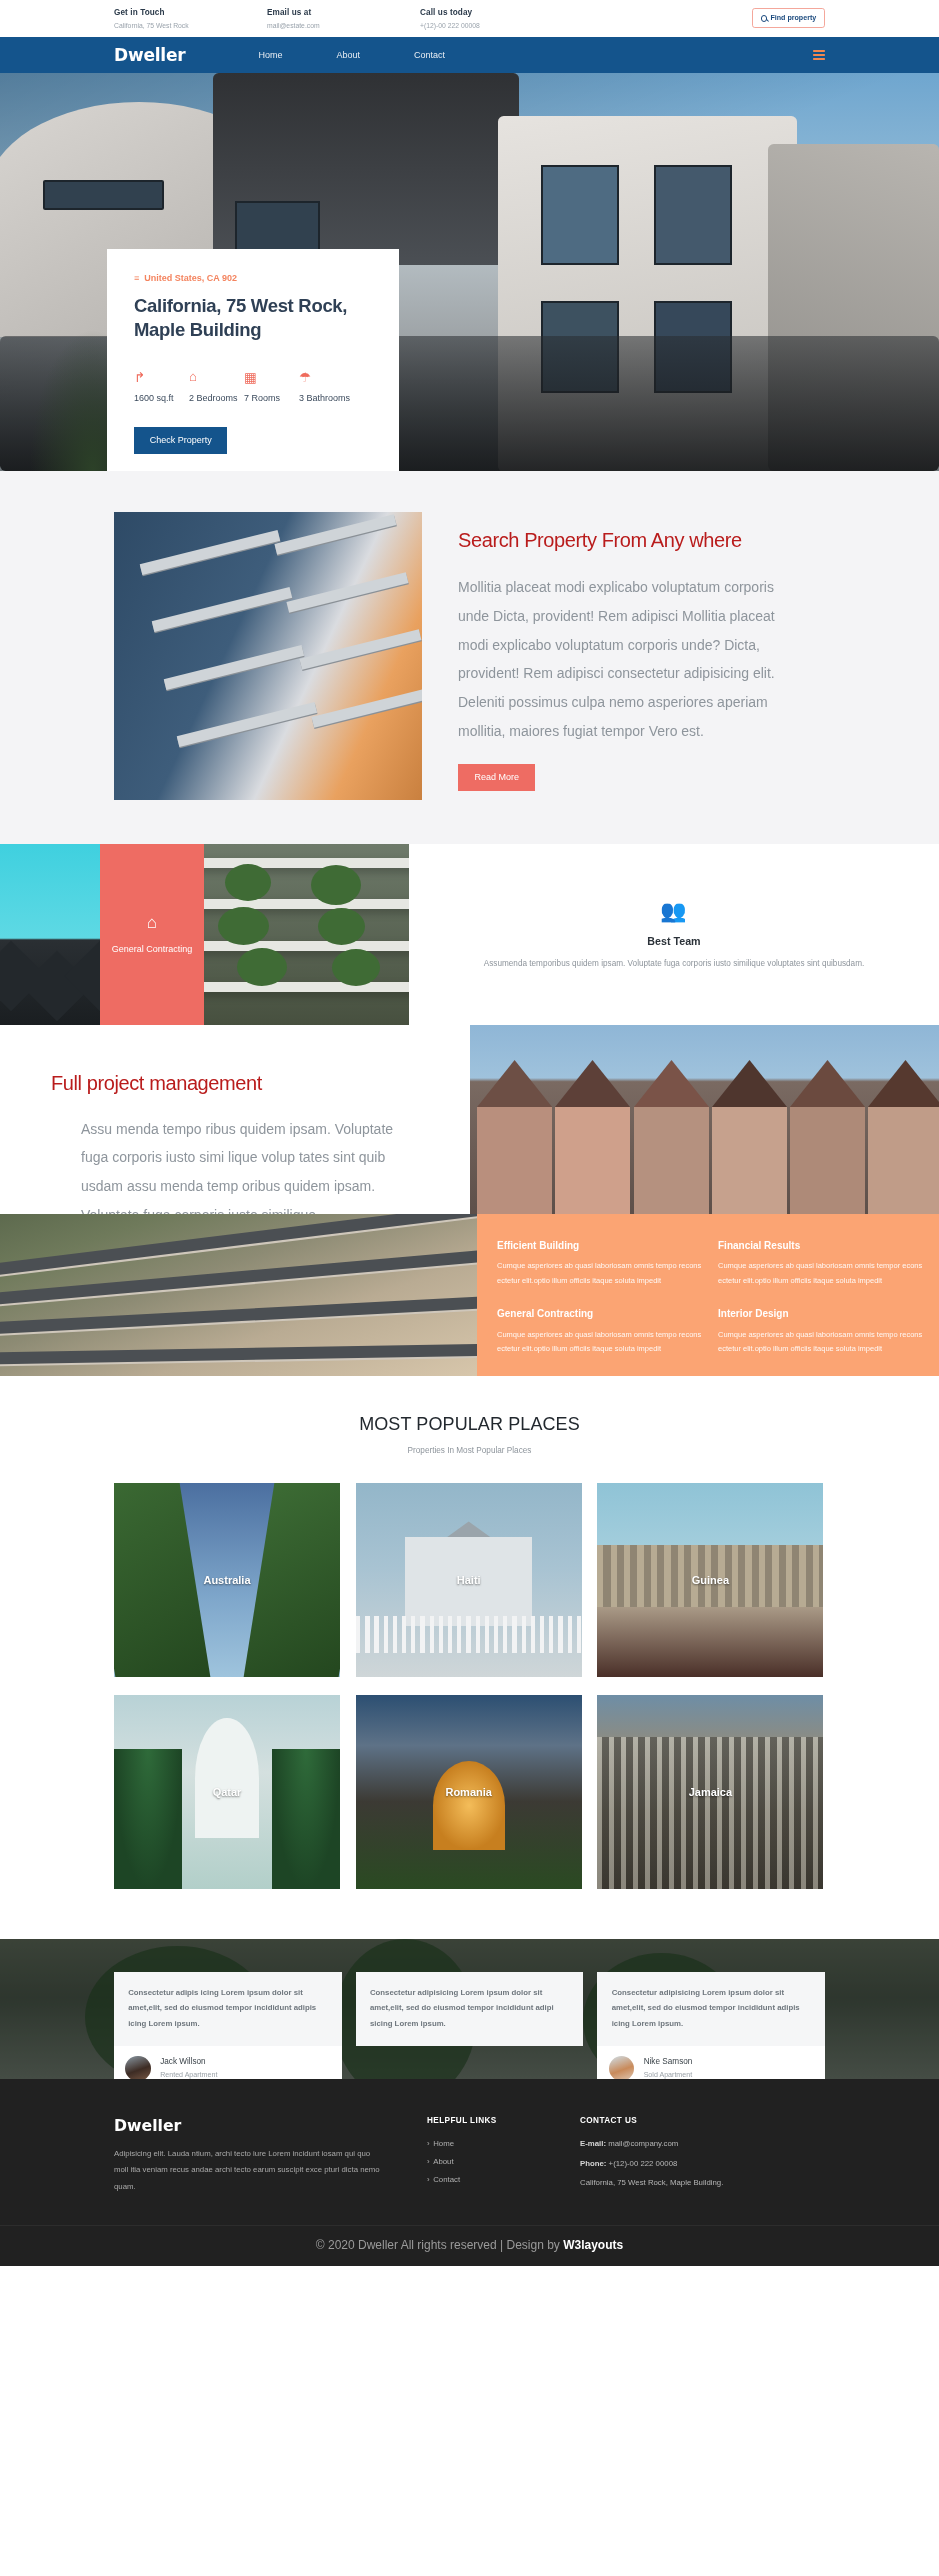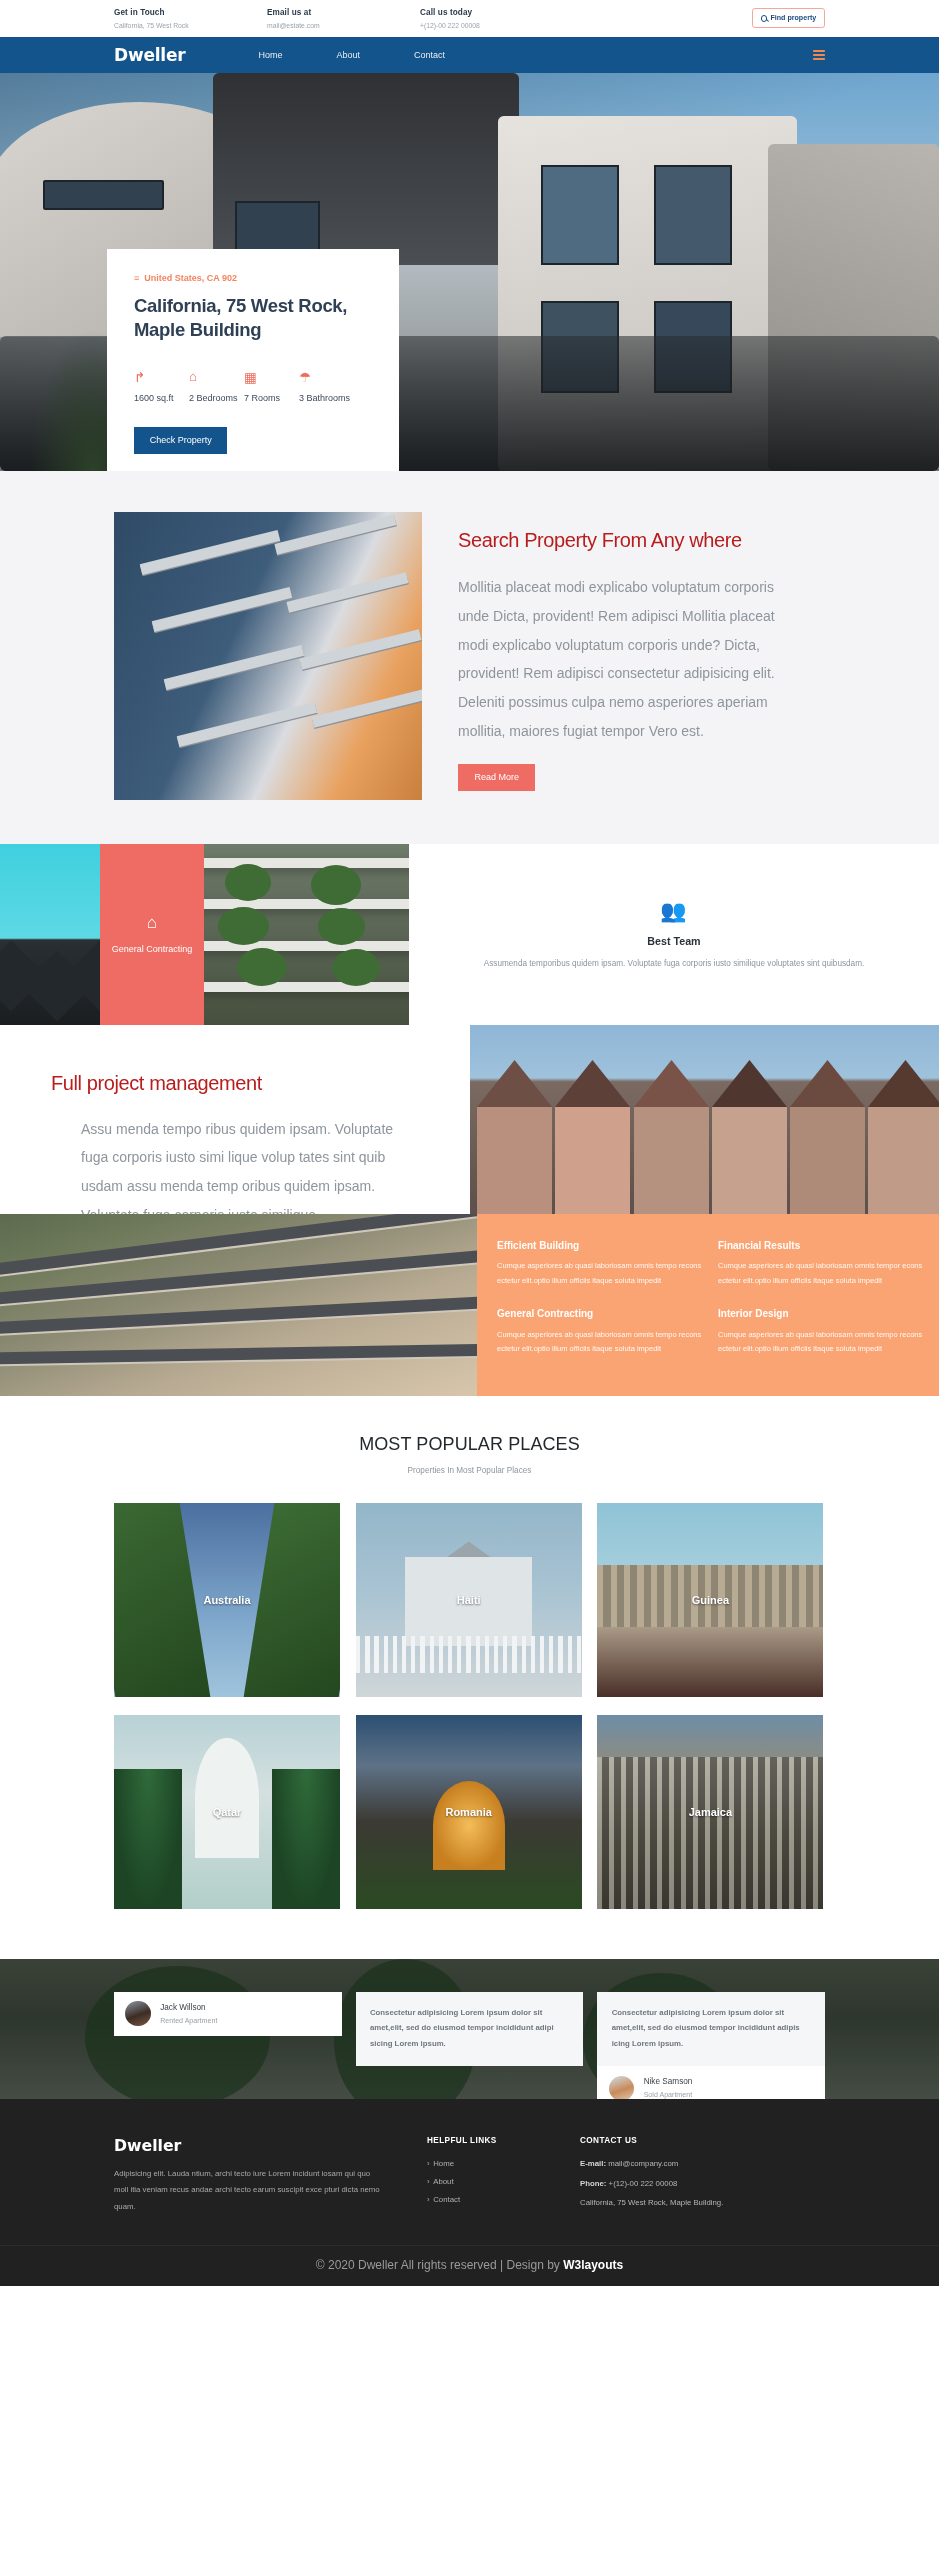--- a/index.html
+++ b/index.html
@@ -106,21 +106,21 @@
   .band2 { display:flex; height:189px; }
   .fp-left { width:470px; background:#fff; padding:46px 0 0 51px; }
   .fp-left .p { margin-top:18px; max-width:324px;margin-left:30px; }
   .fp-right { flex:1; position:relative; overflow:hidden;
      background:linear-gradient(180deg,#8fb6d6 0%,#9fc2dc 28%,#7a6a62 30%,#5d4f49 100%); }
   .vict { position:absolute; bottom:0; width:75px; }
   .vict .roofp { height:47px; background:#6d4f45; clip-path:polygon(50% 0,100% 100%,0 100%); }
   .vict .body { height:107px; }
 
   
-  .band3 { display:flex; height:182px; }
+  .band3 { display:flex; height:162px; }
   .of-left { width:477px; position:relative; overflow:hidden;
     background:linear-gradient(160deg,#5d6a4e 0%,#6f7a5b 18%,#8d8b74 40%,#b9ab93 65%,#d7c6ab 100%); }
   .of-left .rw { position:absolute; height:12px; background:#4b4f53; box-shadow:0 2.1px 0 #cfc7bb; }
   .of-right { flex:1; background:#fba473; padding:25.6px 0 0 20px; }
   .feat-grid { display:flex; flex-wrap:wrap; }
   .feat { width:50%; margin-bottom:20px; padding-right:15.7px; }
   .feat .t { font-size:10px; font-weight:600; color:#fff; }
   .feat .d { font-size:7.5px; line-height:1.95; color:#fff; opacity:.92; margin-top:8.5px; }
 
   
@@ -428,20 +428,21 @@
     </div>
   </div>
 
   <div class="sec-test">
     <div class="veil"></div>
     <div class="pgreen" style="left:85px;top:7.1px;width:185px;height:142px"></div>
     <div class="pgreen" style="left:334px;top:0px;width:142px;height:164px"></div>
     <div class="pgreen" style="left:583px;top:14.2px;width:157px;height:135px"></div>
     <div class="t-grid">
       <div class="tcard">
+        <div class="q">Consectetur adipis icing Lorem ipsum dolor sit amet,elit, sed do eiusmod tempor incididunt adipis icing Lorem ipsum.</div>
         <div class="who">
           <div class="av av0"></div>
           <div>
             <div class="nm">Jack Willson</div>
             <div class="rl">Rented Apartment</div>
           </div>
         </div>
       </div>
       <div class="tcard">
         <div class="q">Consectetur adipisicing Lorem ipsum dolor sit amet,elit, sed do eiusmod tempor incididunt adipi sicing Lorem ipsum.</div>

